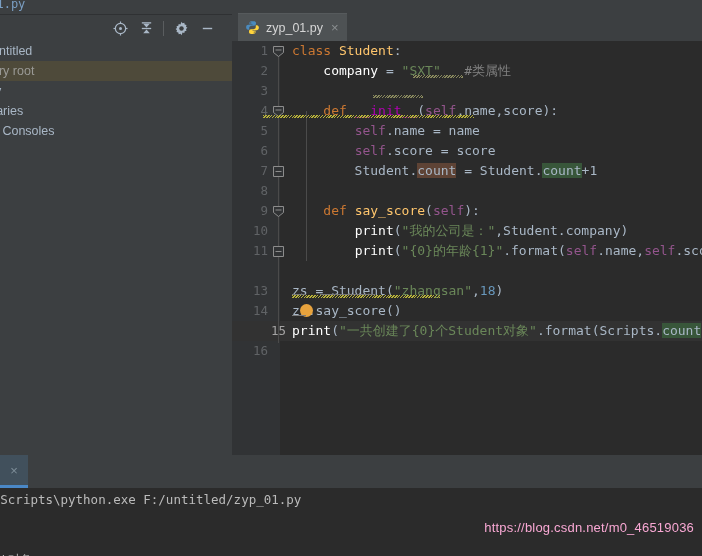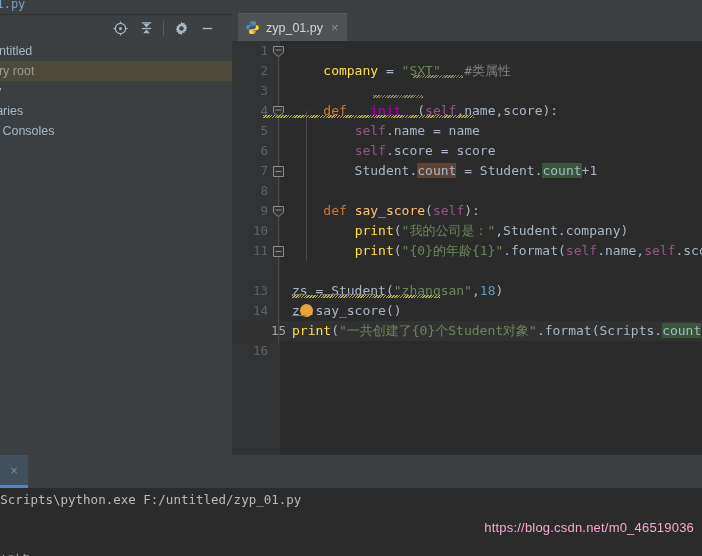--- a/index.html
+++ b/index.html
@@ -113,21 +113,21 @@
   .fold svg { display: block; }
 
   
   .kw      { color: #cc7832; }
   .str     { color: #6a8759; }
   .num     { color: #6897bb; }
   .cmt     { color: #808080; }
   .self    { color: #94558d; }
   .fn      { color: #ffc66d; }
   .magic   { color: #b200b2; }
-  .builtin { color: #fde047; }
+  .builtin { color: #ffffff; }
   .plain   { color: #a9b7c6; }
   .hl-write{ background: #5e4335; }
   .hl-read { background: #38563a; }
 
   
   .sq-yellow {
     position: absolute; height: 3px;
     background-image: repeating-linear-gradient(135deg,
       #b9b33a 0px, #b9b33a 1px, transparent 1px, transparent 2px);
   }
@@ -325,20 +325,21 @@
           <line x1="2.5" y1="4" x2="8.5" y2="4" stroke="#8c8c8c" stroke-width="1"></line>
         </svg>
       </div>
       <div class="fold" style="top:205px">
         <svg width="11" height="11" viewBox="0 0 11 11">
           <path d="M0.5 0.5 h10 v10 h-10 z" fill="#313335" stroke="#8c8c8c" stroke-width="1"></path>
           <line x1="2.5" y1="5.5" x2="8.5" y2="5.5" stroke="#8c8c8c" stroke-width="1"></line>
         </svg>
       </div>
 
+      <div class="code" style="top:0px"><span class="kw">class</span><span class="plain"> </span><span class="fn">Student</span><span class="plain">:</span></div>
 
       <div class="code" style="top:20px"><span class="plain">    </span><span class="builtin">company</span><span class="plain"> = </span><span class="str">"SXT"</span><span class="plain">   </span><span class="cmt">#类属性</span></div>
       <div class="sq-grey" style="left:181px; top:34px; width:50px;"></div>
 
       <div class="sq-grey" style="left:141px; top:54px; width:50px;"></div>
 
       <div class="code" style="top:60px"><span class="plain">    </span><span class="kw">def</span><span class="plain"> </span><span class="magic">__init__</span><span class="plain">(</span><span class="self">self</span><span class="plain">,name,score):</span></div>
       <div class="sq-yellow" style="left:31px; top:74px; width:211px;"></div>
 
       <div class="code" style="top:100px"><span class="plain">        </span><span class="self">self</span><span class="plain">.score = score</span></div>

